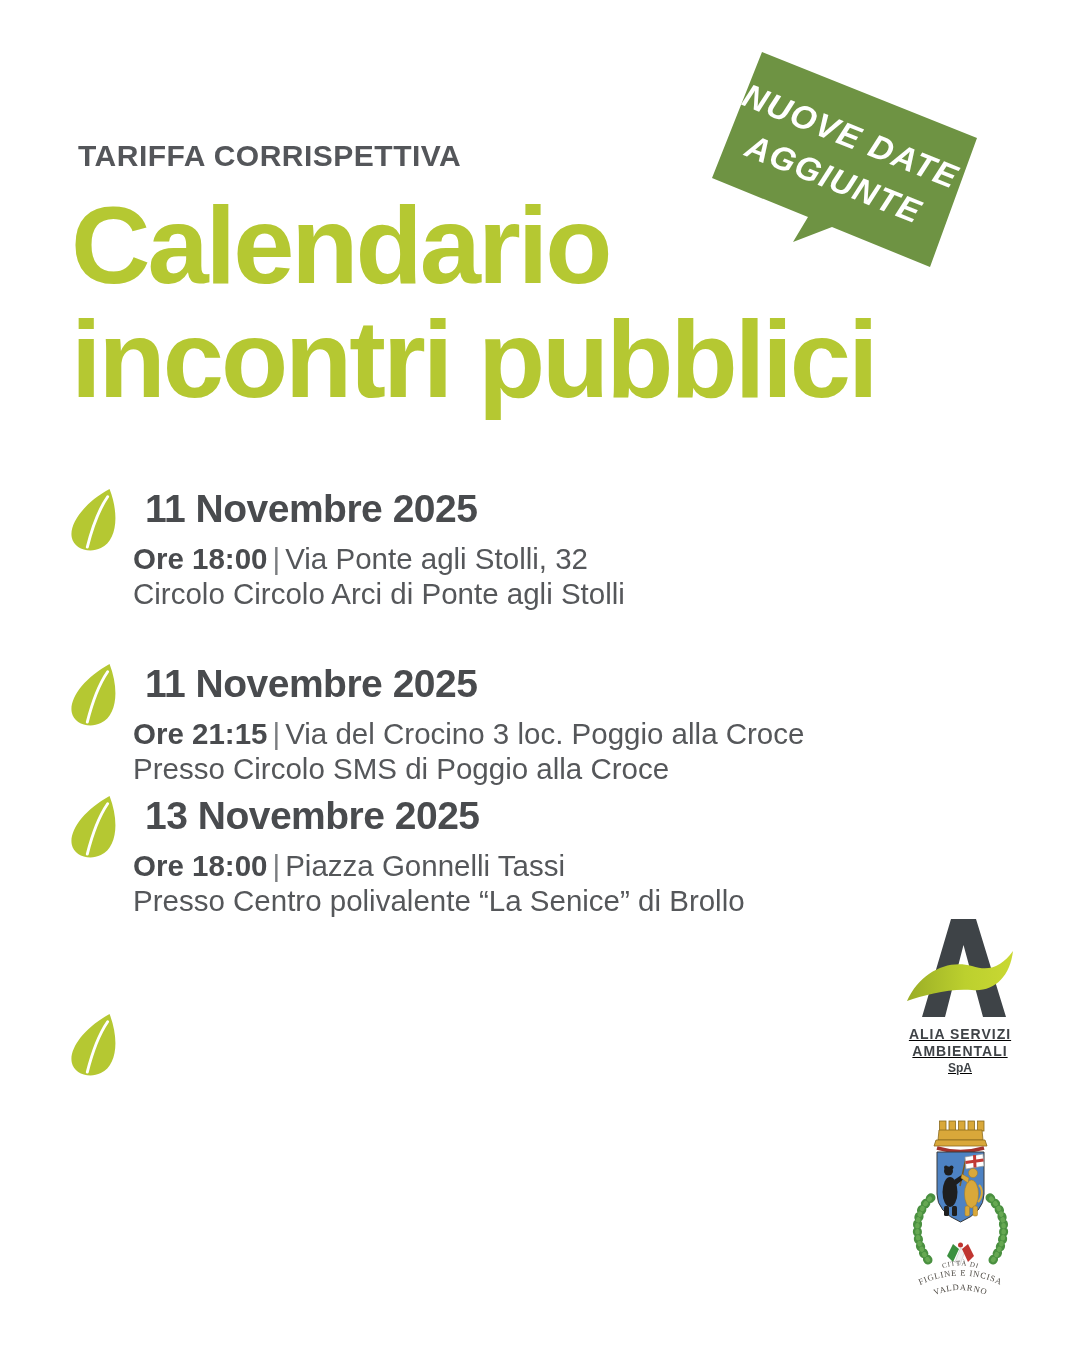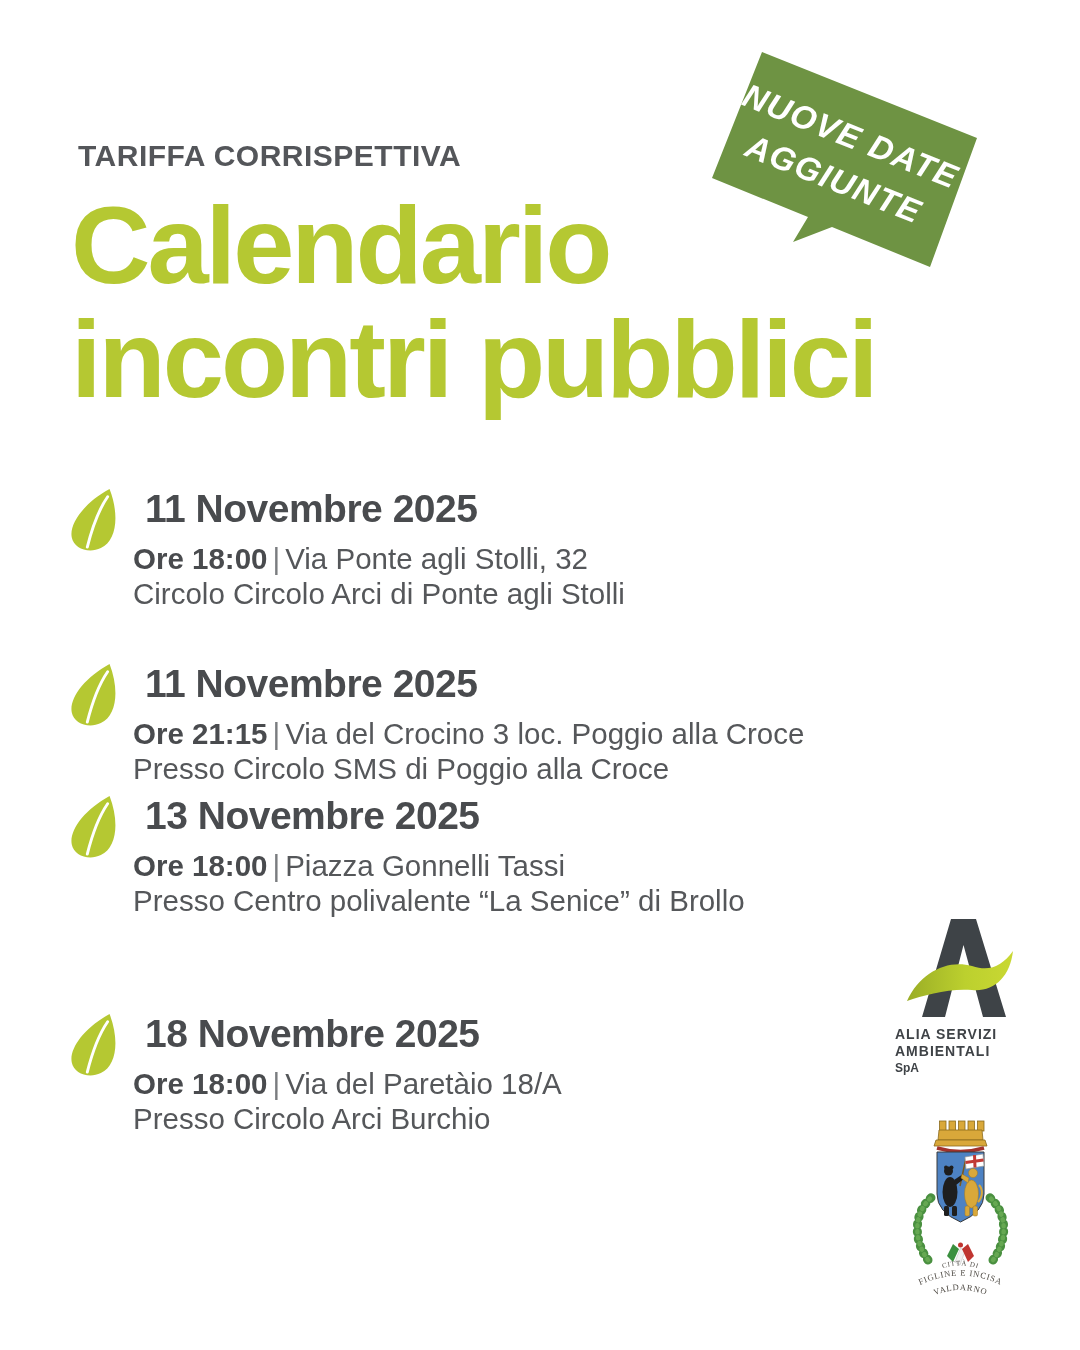--- a/index.html
+++ b/index.html
@@ -29,21 +29,21 @@
   .event{position:absolute;left:64px;width:830px;height:175px;}
   .event .leaf{position:absolute;left:3px;top:3px;width:58px;height:62px;}
   .event .content{margin-left:69px;}
   .event-date{
     font-size:39px;font-weight:700;color:#494b4e;letter-spacing:-.5px;line-height:1.2;margin-left:12px;
   }
   .event-details{margin-top:9px;font-size:29.5px;line-height:1.18;color:#55575a;}
   .event-time{font-weight:700;color:#494b4e;margin-top:8px;}
   .event-sep{color:#7a7c7f;padding:0 5px;font-weight:400;}
 
-  .alia{position:absolute;left:895px;top:915px;width:130px;}
+  .alia{position:absolute;left:895px;top:915px;width:130px;text-align:center;text-decoration:underline;}
   .alia-a{display:block;width:112px;height:104px;margin:0 auto 7px auto;}
   .alia-line{font-size:14px;font-weight:700;color:#3f4347;letter-spacing:1px;line-height:17px;}
   .alia-spa{font-size:12px;font-weight:700;color:#3f4347;line-height:15px;margin-top:1px;}
 
   .crest{position:absolute;left:903px;top:1112px;width:115px;height:185px;}
   .crest .seal-text{
     font-family:"Liberation Serif",serif;fill:#4e4a44;letter-spacing:.8px;text-anchor:middle;
   }
 </style>
 </head>
@@ -109,28 +109,20 @@
         <span>Presso Centro polivalente “La Senice” di Brollo</span>
       </div>
     </div>
   </div>
 
   <div class="event" style="top:1011px">
     <svg class="leaf" viewBox="0 0 56 64" aria-hidden="true">
       <path d="M42,0 C16,14 0,36 3,50 C5,61 20,67 33,61 C50,53 52,26 42,0 Z" fill="#b5c832"></path>
       <path d="M19,60 C23,44 29,24 40,8" fill="none" stroke="#ffffff" stroke-width="3" stroke-linecap="round"></path>
     </svg>
-    <div class="content">
-      <div class="event-date">18 Novembre 2025</div>
-      <div class="event-details">
-        <span class="event-time">Ore 18:00</span><span class="event-sep">|</span><span>Via del Paretàio 18/A</span>
-        <br>
-        <span>Presso Circolo Arci Burchio</span>
-      </div>
-    </div>
   </div>
 
   <div class="alia">
     <svg class="alia-a" viewBox="0 0 112 104" aria-hidden="true">
       <defs>
         <linearGradient id="swooshGrad" x1="0" y1="0" x2="1" y2="0">
           <stop offset="0" stop-color="#9aad26"></stop>
           <stop offset="0.55" stop-color="#bcd02e"></stop>
           <stop offset="1" stop-color="#c9d833"></stop>
         </linearGradient>

